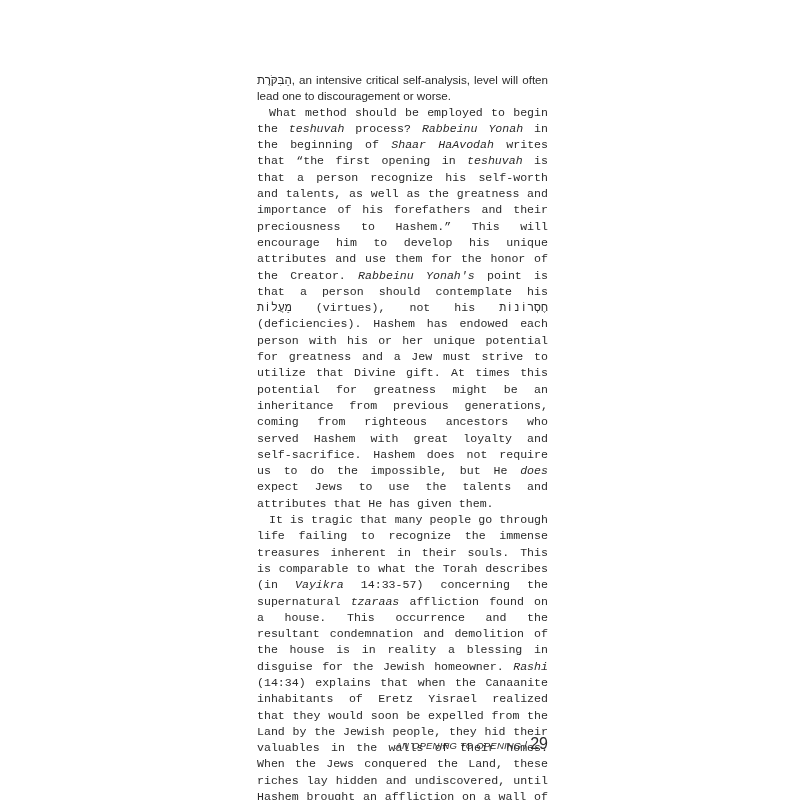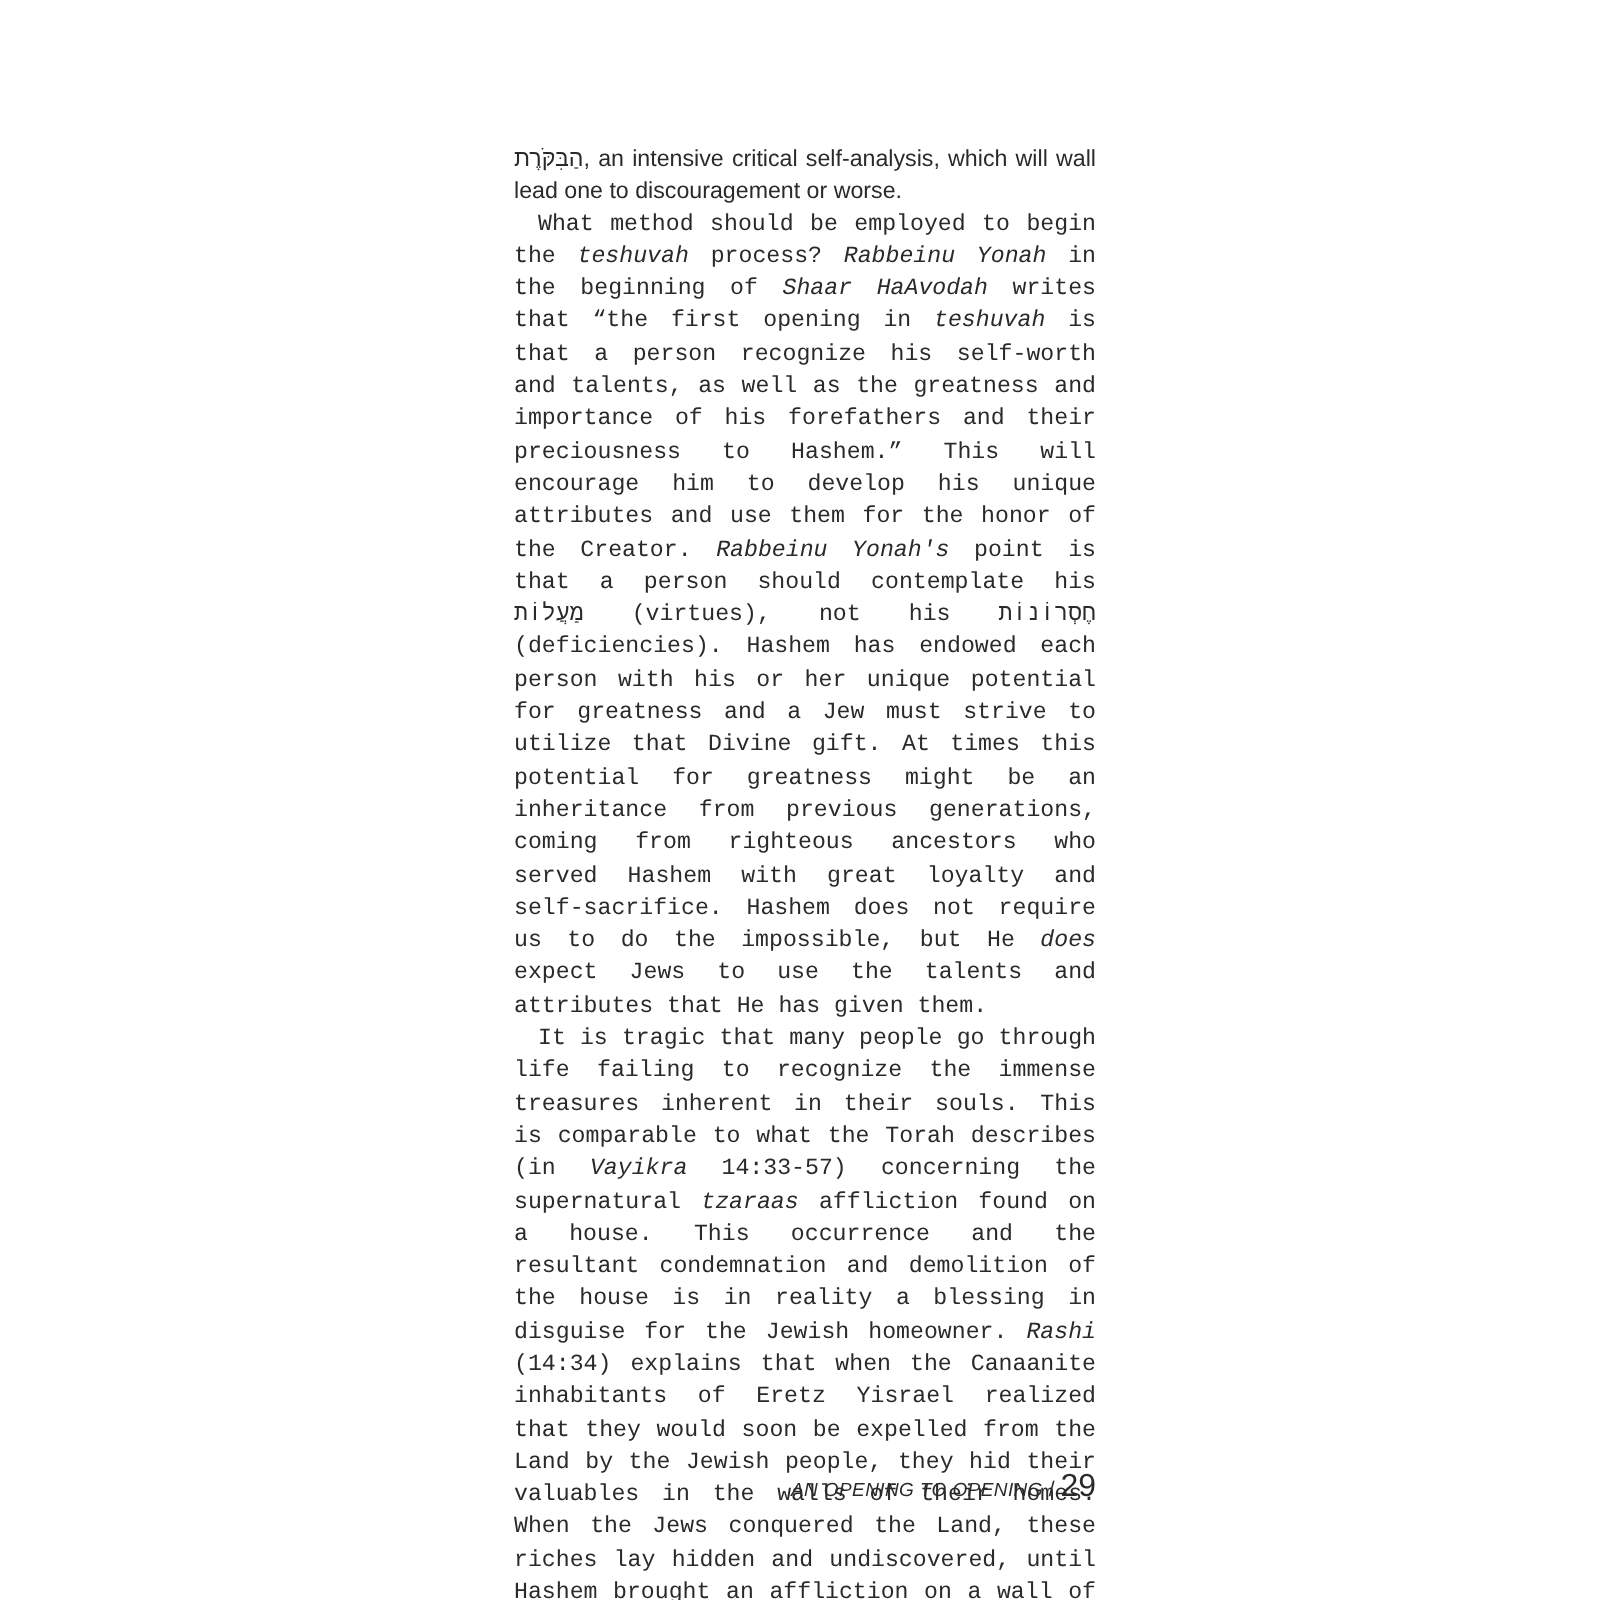--- a/index.html
+++ b/index.html
@@ -12,21 +12,21 @@
 .fn{font-size:9.4px;line-height:13px;margin:0;}
 .folio{position:absolute;left:257px;top:735px;width:291px;text-align:right;font-size:10.5px;}
 .folio .run{font-style:italic;font-size:9.5px;letter-spacing:0.2px;}
 .folio .num{font-size:16px;}
 </style>
 </head>
 <body>
 
 <div class="page">
   <div id="body-text">
-      <p class="p"><span>הַבִּקֹּרֶת</span><span>, an intensive critical self-analysis, which will wall lead one to discouragement or worse.</span></p>
+      <p class="p"><span>הַבִּקֹּרֶת</span><span>, an intensive critical self-analysis, level will often lead one to discouragement or worse.</span></p>
       <p class="p indent"><span>What method should be employed to begin the </span><i>teshuvah</i><span> process? </span><i>Rabbeinu Yonah</i><span> in the beginning of </span><i>Shaar HaAvodah</i><span> writes that “the first opening in </span><i>teshuvah</i><span> is that a person recognize his self-worth and talents, as well as the greatness and importance of his forefathers and their preciousness to Hashem.” This will encourage him to develop his unique attributes and use them for the honor of the Creator. </span><i>Rabbeinu Yonah's</i><span> point is that a person should contemplate his מַעֲלוֹת (virtues), not his חֶסְרוֹנוֹת (deficiencies). Hashem has endowed each person with his or her unique potential for greatness and a Jew must strive to utilize that Divine gift. At times this potential for greatness might be an inheritance from previous generations, coming from righteous ancestors who served Hashem with great loyalty and self-sacrifice. Hashem does not require us to do the impossible, but He </span><i>does</i><span> expect Jews to use the talents and attributes that He has given them.</span></p>
       <p class="p indent"><span>It is tragic that many people go through life failing to recognize the immense treasures inherent in their souls. This is comparable to what the Torah describes (in </span><i>Vayikra</i><span> 14:33-57) concerning the supernatural </span><i>tzaraas</i><span> affliction found on a house. This occurrence and the resultant condemnation and demolition of the house is in reality a blessing in disguise for the Jewish homeowner. </span><i>Rashi</i><span> (14:34) explains that when the Canaanite inhabitants of Eretz Yisrael realized that they would soon be expelled from the Land by the Jewish people, they hid their valuables in the walls of their homes. When the Jews conquered the Land, these riches lay hidden and undiscovered, until Hashem brought an affliction on a wall of the house. Then, when the wall was demolished, the hidden treasure was revealed. Thus, until the Jewish homeowner discovered the treasure, he might have been living in abject poverty, struggling each day to make ends meet. Little did he realize that all along he was in fact a wealthy man; the walls of his home were filled with gold and silver.</span><sup style="font-size: 7px;">1</sup></p>
     </div>
   <div class="fn-rule"></div>
   <p class="fn">
     <span>1. See </span><i>The Pleasant Way</i><span>, pp. 140-141, “The Poor Millionaire.”</span>
   </p>
 </div>
 <div class="folio">
   <span class="run">AN OPENING TO OPENING</span><span> / </span><span class="num">29</span>

